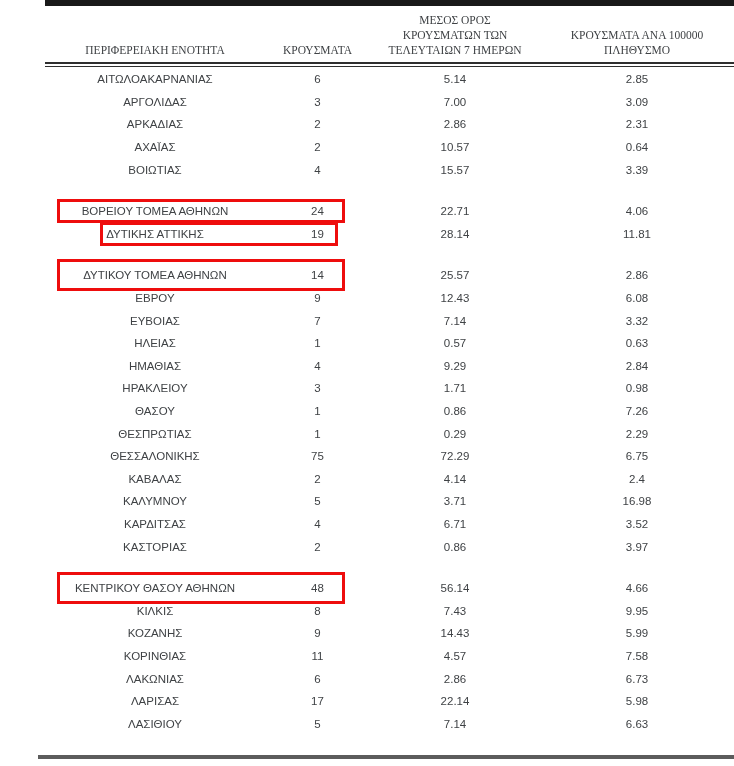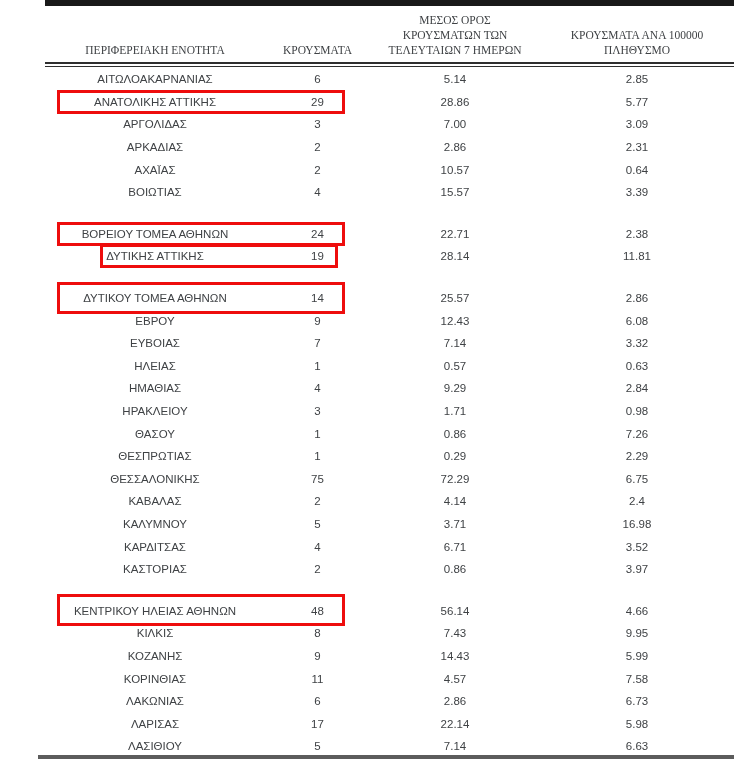--- a/index.html
+++ b/index.html
@@ -91,27 +91,20 @@
 
   <div class="rows" id="rows">
   <div class="row">
 
     <div class="cell w1">ΑΙΤΩΛΟΑΚΑΡΝΑΝΙΑΣ</div>
     <div class="cell w2">6</div>
     <div class="cell w3">5.14</div>
     <div class="cell w4">2.85</div>
   </div>
 
-  <div class="row highlighted">
-    <div class="hl-box"></div>
-    <div class="cell w1">ΑΝΑΤΟΛΙΚΗΣ ΑΤΤΙΚΗΣ</div>
-    <div class="cell w2">29</div>
-    <div class="cell w3">28.86</div>
-    <div class="cell w4">5.77</div>
-  </div>
 
   <div class="row">
 
     <div class="cell w1">ΑΡΓΟΛΙΔΑΣ</div>
     <div class="cell w2">3</div>
     <div class="cell w3">7.00</div>
     <div class="cell w4">3.09</div>
   </div>
 
   <div class="row">
@@ -136,21 +129,21 @@
     <div class="cell w2">4</div>
     <div class="cell w3">15.57</div>
     <div class="cell w4">3.39</div>
   </div>
 
   <div class="row gap-before highlighted">
     <div class="hl-box"></div>
     <div class="cell w1">ΒΟΡΕΙΟΥ ΤΟΜΕΑ ΑΘΗΝΩΝ</div>
     <div class="cell w2">24</div>
     <div class="cell w3">22.71</div>
-    <div class="cell w4">2.38</div>
+    <div class="cell w4">4.06</div>
   </div>
 
   <div class="row highlighted hl-indent">
     <div class="hl-box"></div>
     <div class="cell w1">ΔΥΤΙΚΗΣ ΑΤΤΙΚΗΣ</div>
     <div class="cell w2">19</div>
     <div class="cell w3">28.14</div>
     <div class="cell w4">11.81</div>
   </div>
 
@@ -253,21 +246,21 @@
   <div class="row">
 
     <div class="cell w1">ΚΑΣΤΟΡΙΑΣ</div>
     <div class="cell w2">2</div>
     <div class="cell w3">0.86</div>
     <div class="cell w4">3.97</div>
   </div>
 
   <div class="row gap-before highlighted hl-tall">
     <div class="hl-box"></div>
-    <div class="cell w1">ΚΕΝΤΡΙΚΟΥ ΗΛΕΙΑΣ ΑΘΗΝΩΝ</div>
+    <div class="cell w1">ΚΕΝΤΡΙΚΟΥ ΘΑΣΟΥ ΑΘΗΝΩΝ</div>
     <div class="cell w2">48</div>
     <div class="cell w3">56.14</div>
     <div class="cell w4">4.66</div>
   </div>
 
   <div class="row">
 
     <div class="cell w1">ΚΙΛΚΙΣ</div>
     <div class="cell w2">8</div>
     <div class="cell w3">7.43</div>

